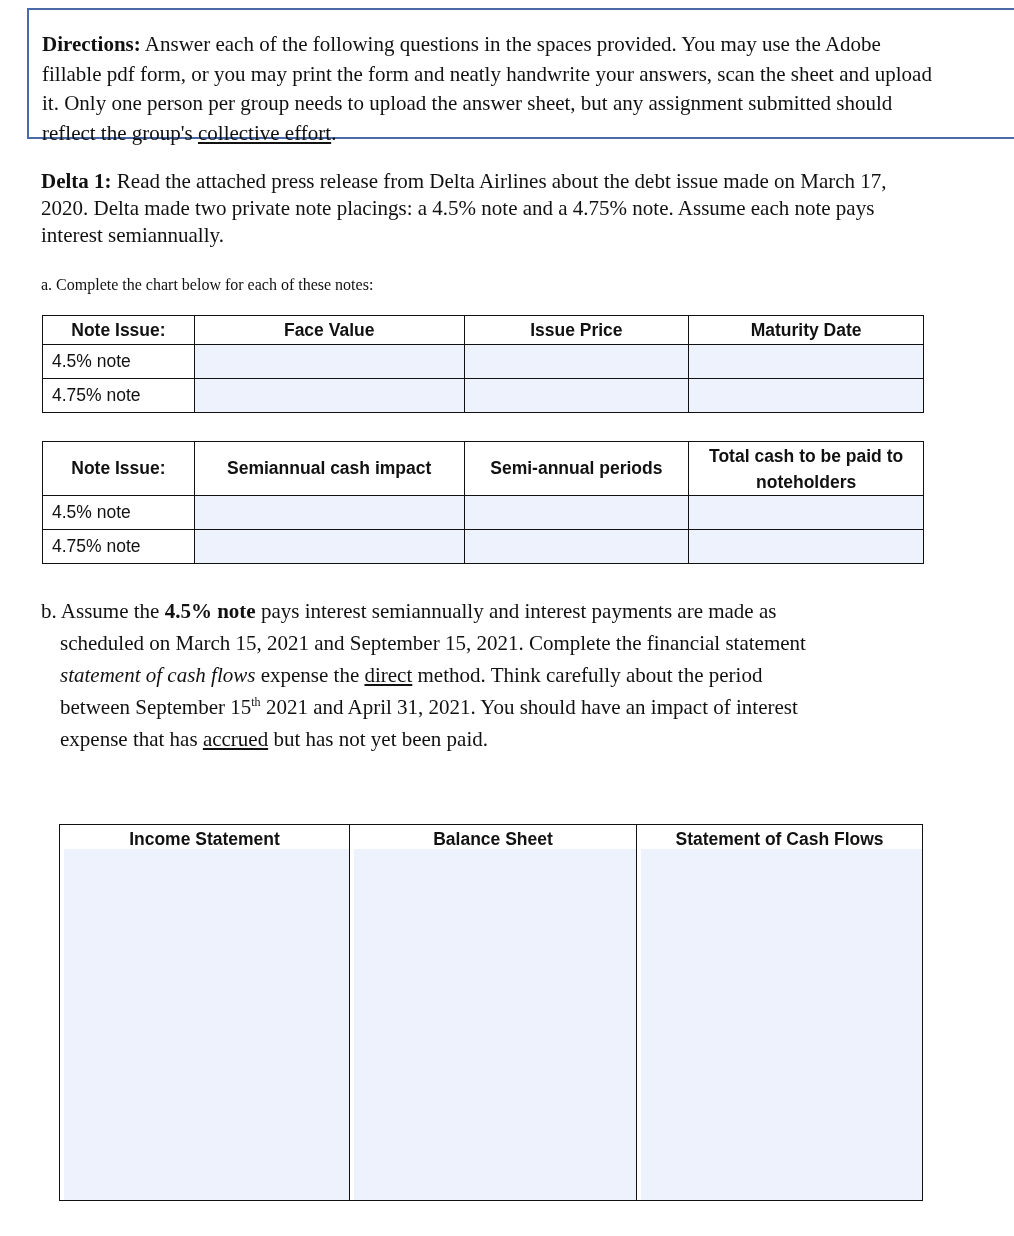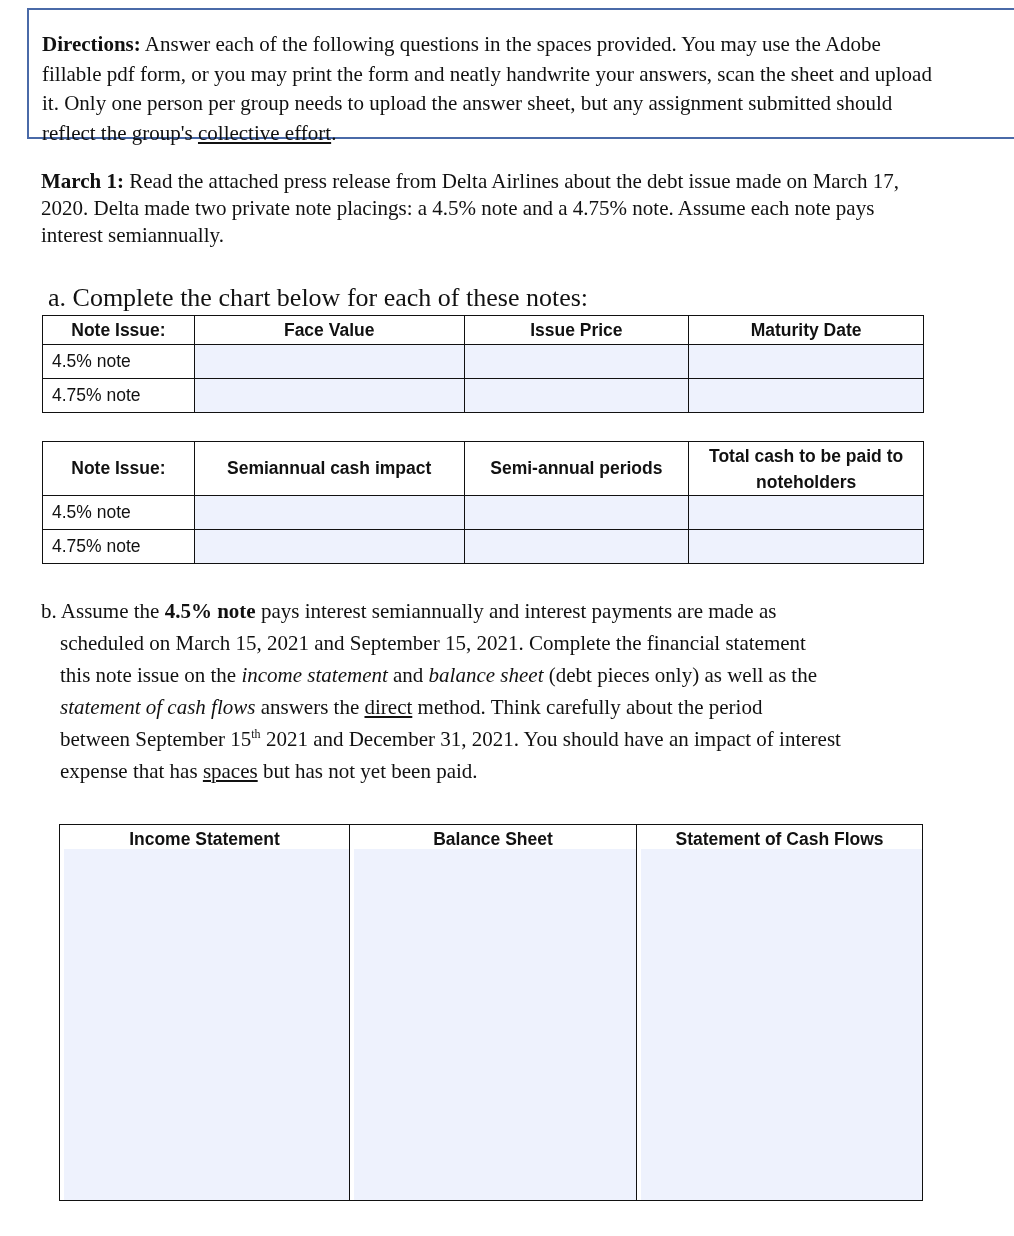--- a/index.html
+++ b/index.html
@@ -7,21 +7,21 @@
          font-family:"Liberation Serif", "DejaVu Serif", serif; color:#111; }
 
   .directions { position:absolute; left:27px; top:8px; width:1010px; height:131px;
                 border:2px solid #4a6aa8; box-sizing:border-box;font-family:Liberation Serif, serif; }
   .directions p { margin:0; position:absolute; left:13px; top:20px; width:895px;
                   font-size:21px; line-height:29.5px; }
   .directions .underline-seg { text-decoration:underline; }
 
   .part1 { position:absolute; left:41px; top:168px; width:860px;
            font-size:21px; line-height:27px; margin:0; }
-  .part-a { position:absolute; left:41px; top:276px; font-size:26px; margin:7px; }
+  .part-a { position:absolute; left:41px; top:276px; font-size:16px; margin:0; }
 
   table.grid { position:absolute; border-collapse:collapse;
                font-family:"Liberation Sans", "DejaVu Sans", sans-serif; font-size:17.5px;padding-left:21px; }
   table.grid td, table.grid th { border:1.5px solid #111; padding:0; }
   table.grid th { font-weight:bold; text-align:center; background:#fff; }
   table.grid td.label { padding-left:9px; text-align:left; background:#fff; }
   table.grid td.fill { background:#eef2fd; }
 
   #t1 { left:42px; top:315px; width:882px; }
   #t1 .h { height:29px; }
@@ -47,21 +47,21 @@
                   line-height:28px; background:#fff; }
   #t3 .col .area { position:absolute; left:4px; right:0; top:24px; bottom:0; background:#eef2fd; }
 </style>
 </head>
 <body>
 
 <div class="directions">
   <p><b>Directions:</b><span> Answer each of the following questions in the spaces provided. You may use the Adobe fillable pdf form, or you may print the form and neatly handwrite your answers, scan the sheet and upload it. Only one person per group needs to upload the answer sheet, but any assignment submitted should reflect the group's </span><span class="underline-seg">collective effort</span><span>.</span></p>
 </div>
 
-<p class="part1"><b>March 1:</b><span> Read the attached press release from Delta Airlines about the debt issue made on March 17, 2020.  Delta made two private note placings: a 4.5% note and a 4.75% note. Assume each note pays interest semiannually.</span></p>
+<p class="part1"><b>Delta 1:</b><span> Read the attached press release from Delta Airlines about the debt issue made on March 17, 2020.  Delta made two private note placings: a 4.5% note and a 4.75% note. Assume each note pays interest semiannually.</span></p>
 
 <p class="part-a">a. Complete the chart below for each of these notes:</p>
 
 <table class="grid" id="t1">
   <colgroup>
       <col style="width:152px">
       <col style="width:270px">
       <col style="width:225px">
       <col style="width:235px">
     </colgroup>
@@ -112,24 +112,23 @@
     <td class="fill"></td>
     <td class="fill"></td>
     <td class="fill"></td>
   </tr>
 </tbody>
   </table>
 
 <p class="part-b">
   <span>b. Assume the </span><b>4.5% note</b><span> pays interest semiannually and interest payments are made as</span>
   <span class="indent"><span>scheduled on March 15, 2021 and September 15, 2021. Complete the financial statement</span></span>
-  <span class="indent"><span>this note issue on the </span><i>income statement</i><span> and </span><i>balance sheet</i><span> (debt pieces only) as well as the</span></span>
-  <span class="indent"><i>statement of cash flows</i><span> answers the </span><span class="u">direct</span><span> method. Think carefully about the period</span></span>
-  <span class="indent"><span>between September 15</span><sup>th</sup><span> 2021 and December 31, 2021. You should have an impact of interest</span></span>
-  <span class="indent"><span>expense that has </span><span class="u">spaces</span><span> but has not yet been paid.</span></span>
+  <span class="indent"><i>statement of cash flows</i><span> expense the </span><span class="u">direct</span><span> method. Think carefully about the period</span></span>
+  <span class="indent"><span>between September 15</span><sup>th</sup><span> 2021 and April 31, 2021. You should have an impact of interest</span></span>
+  <span class="indent"><span>expense that has </span><span class="u">accrued</span><span> but has not yet been paid.</span></span>
 </p>
 
 <div id="t3">
   <div class="col" style="width:289px">
     <div class="hdr">Income Statement</div>
     <div class="area"></div>
   </div>
   <div class="col" style="width:286px">
     <div class="hdr">Balance Sheet</div>
     <div class="area"></div>

